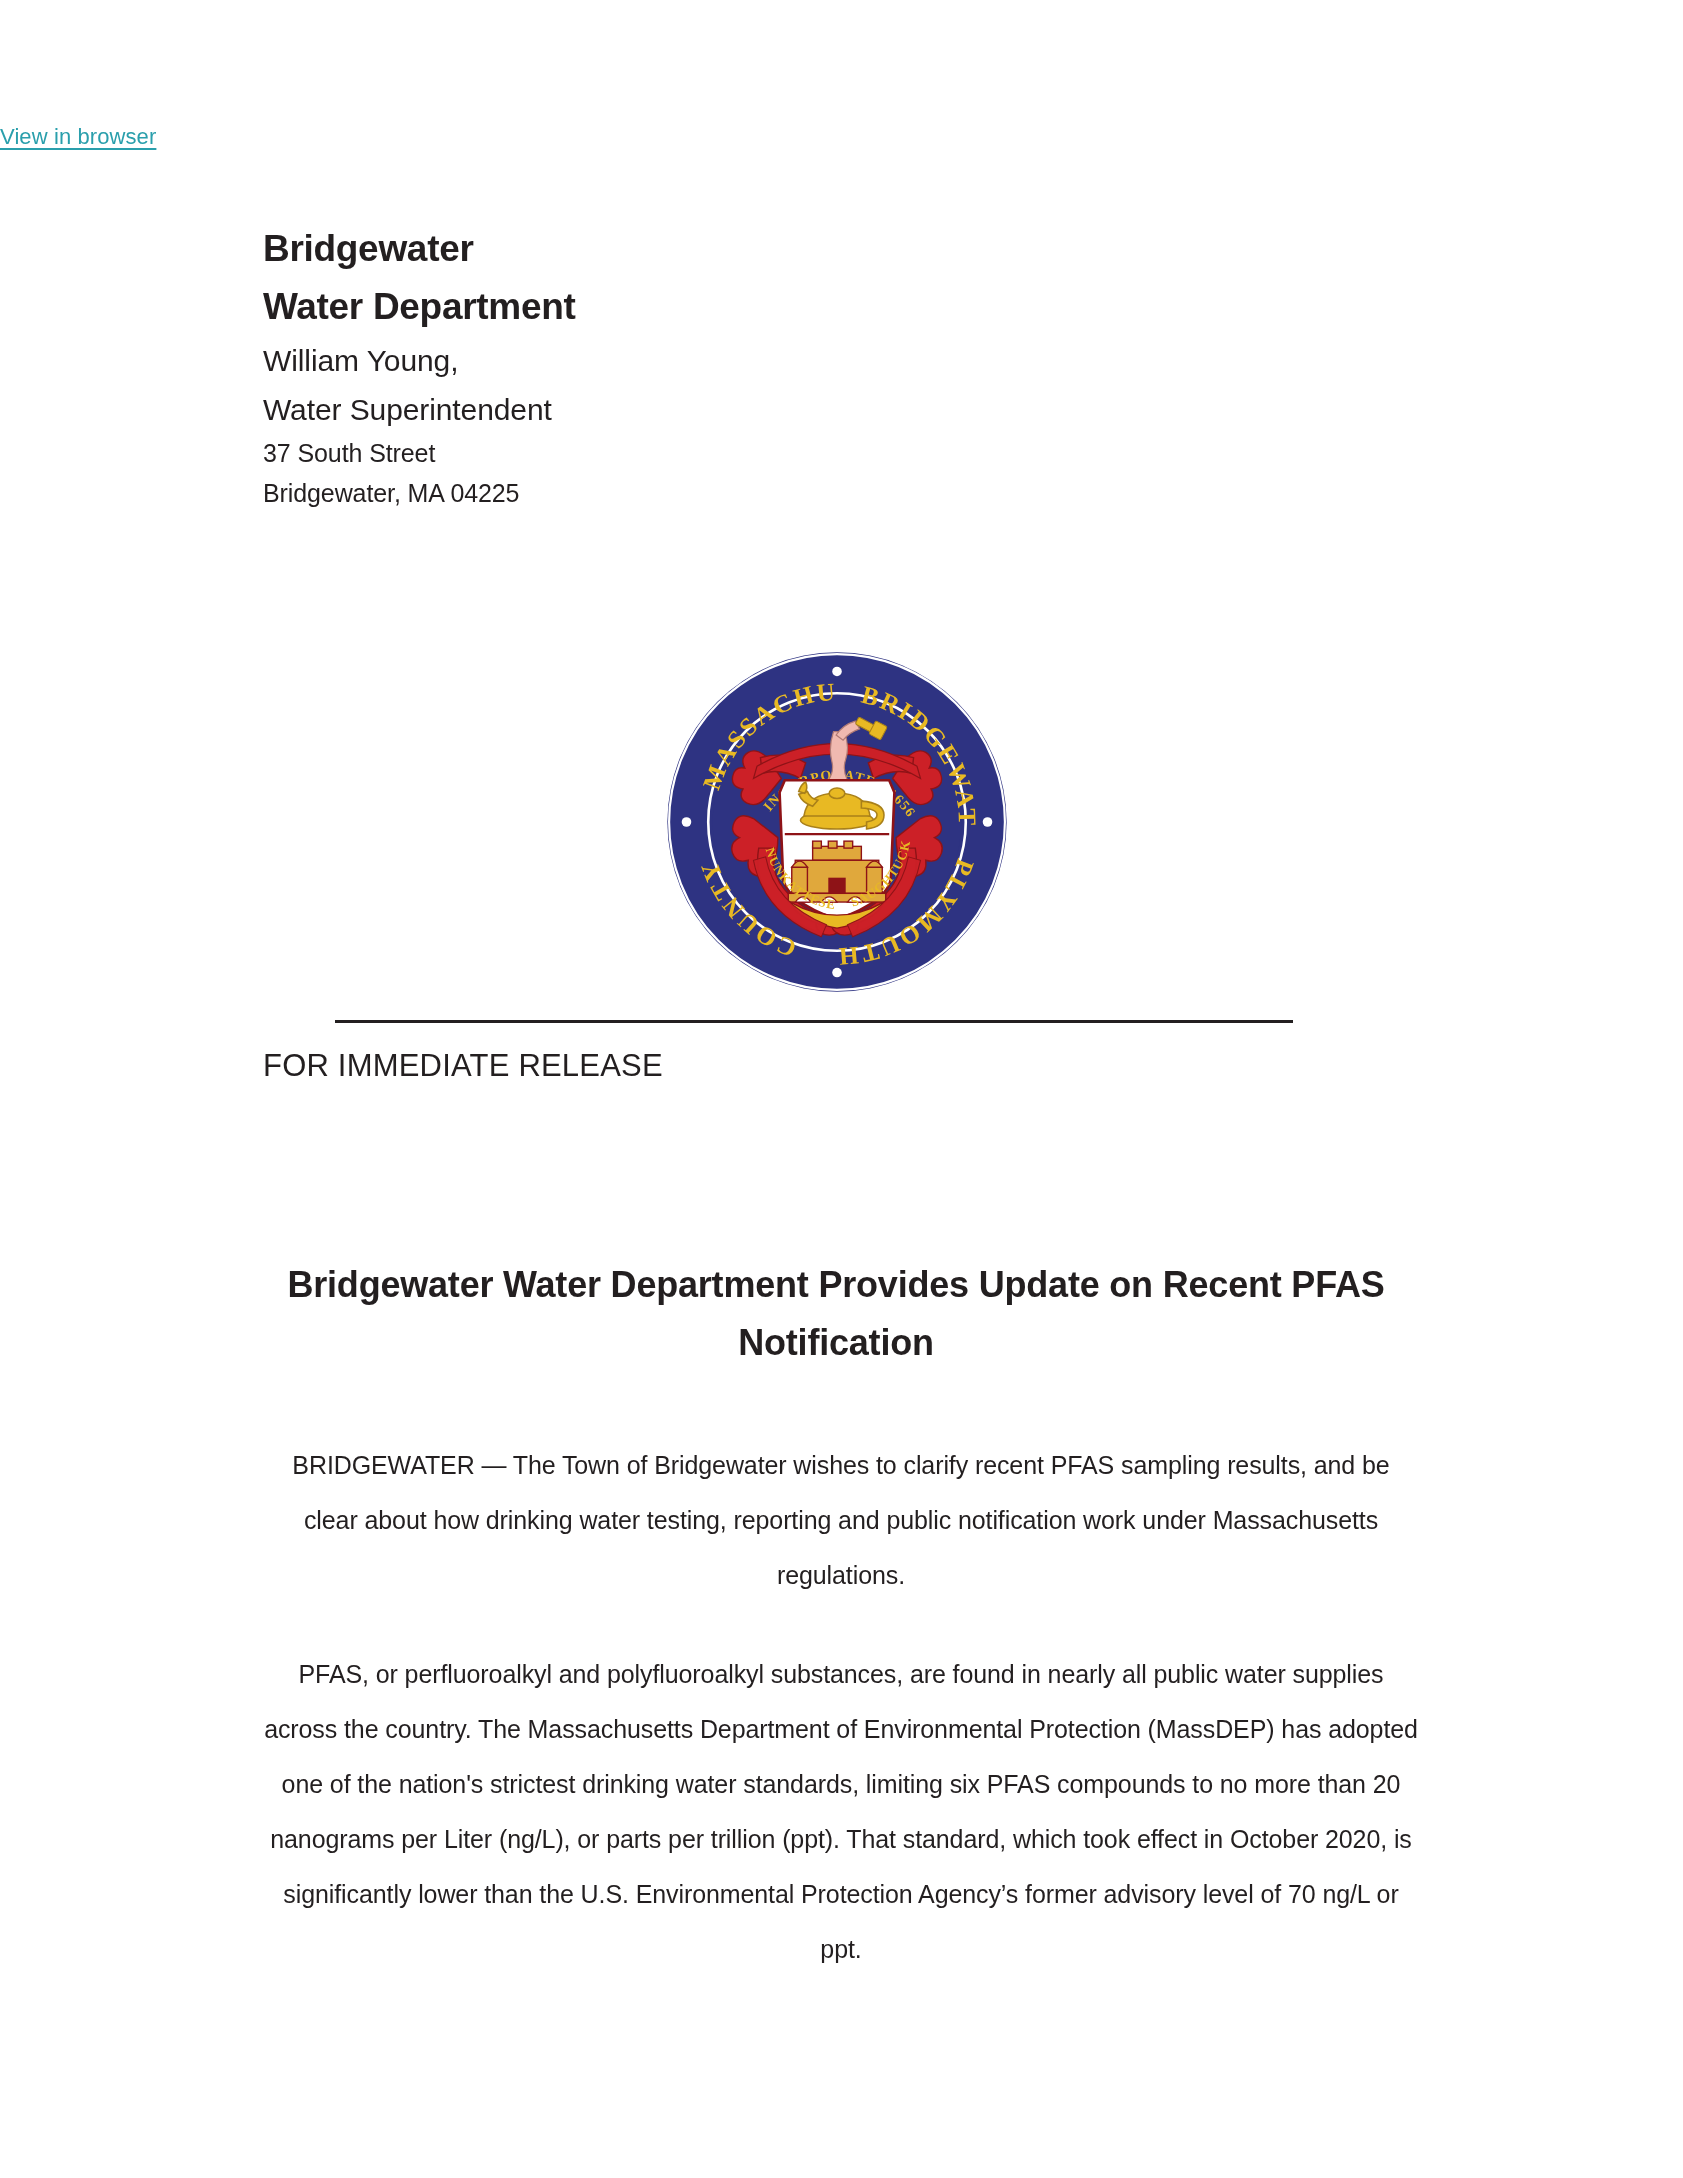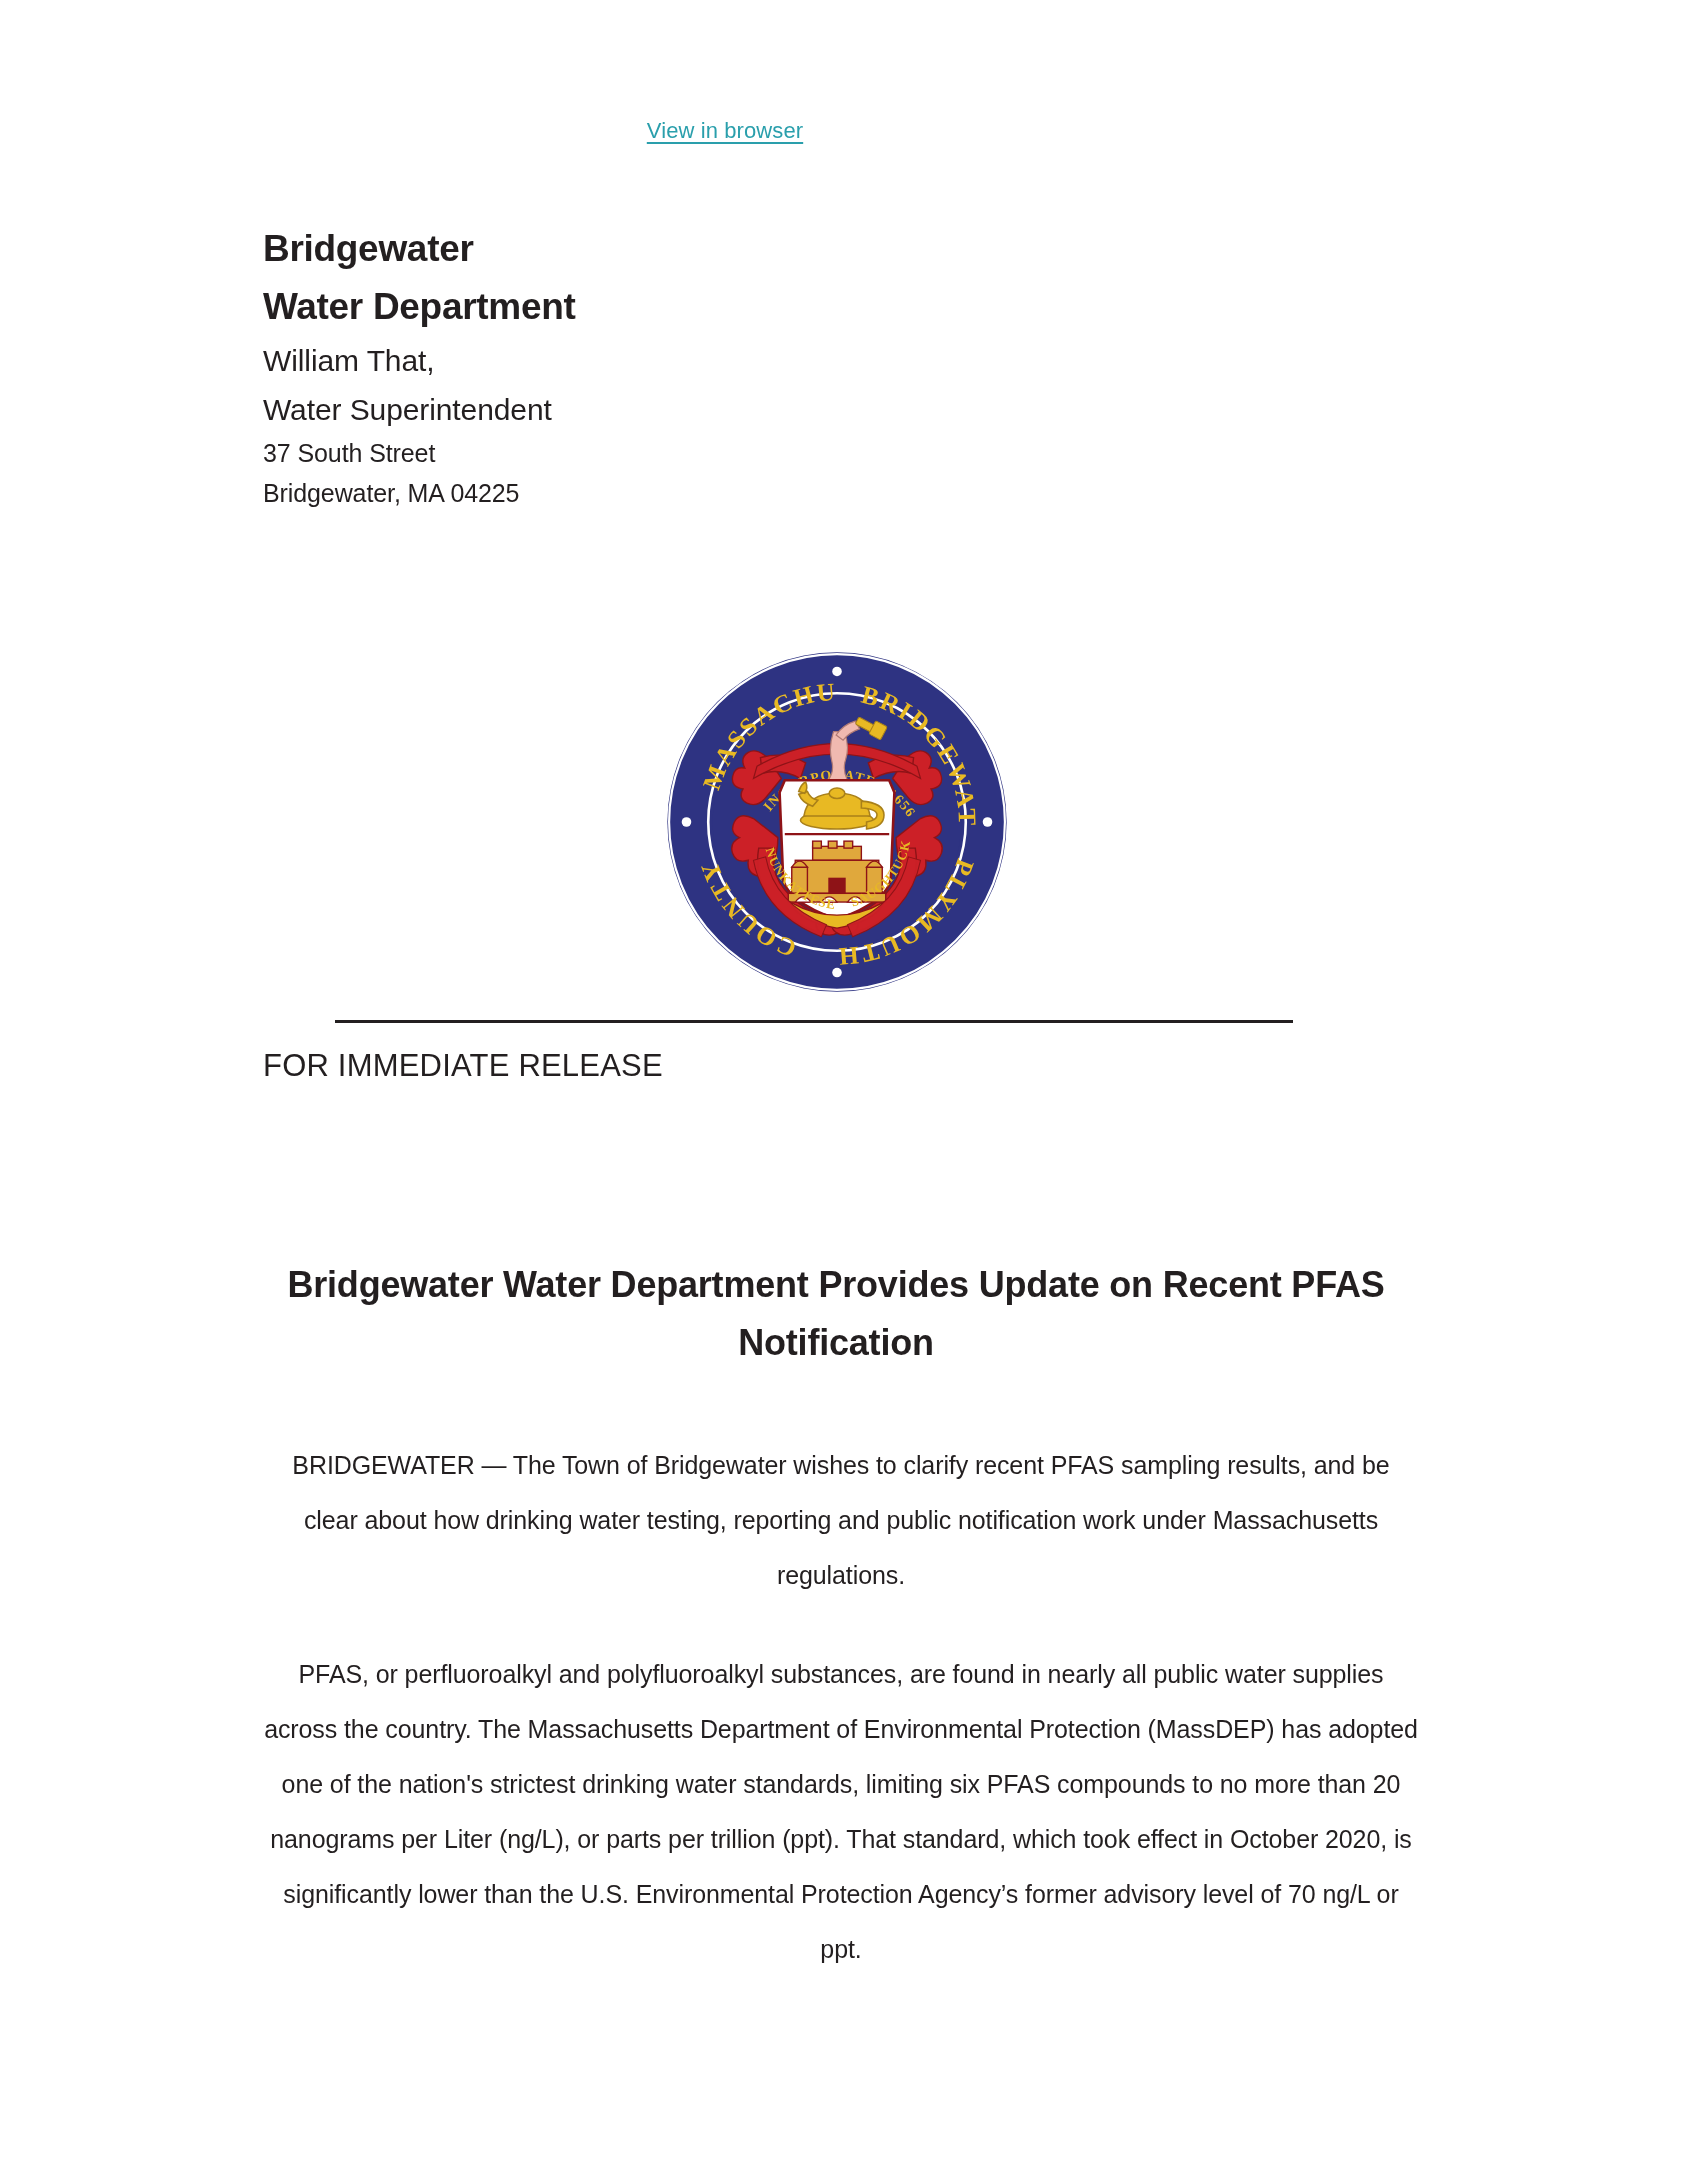--- a/index.html
+++ b/index.html
@@ -20,24 +20,24 @@
     position: relative;
     width: 1683px;
     height: 2178px;
     background: #ffffff;
     box-sizing: border-box;
   }
 
   
   .browser-bar {
     position: absolute;
-    top: 118px;
+    top: 124px;
     left: 0;
     width: 1450px;
-    text-align: center;
+    text-align: left;
   }
   .browser-link {
     font-size: 22px;
     color: #2a9fac;
     text-decoration: underline;
     text-underline-offset: 4px;
     letter-spacing: 0.1px;
     cursor: pointer;
   }
 
@@ -161,21 +161,21 @@
 
 <div class="page">
 
   <div class="browser-bar">
     <span class="browser-link">View in browser</span>
   </div>
 
   <div class="letterhead">
     <p class="lh-title">Bridgewater</p>
     <p class="lh-title">Water Department</p>
-    <p class="lh-sub">William That,</p>
+    <p class="lh-sub">William Young,</p>
     <p class="lh-sub">Water Superintendent</p>
     <p class="lh-addr">37 South Street</p>
     <p class="lh-addr">Bridgewater, MA 04225</p>
   </div>
 
   <div class="seal-wrap">
     <svg class="seal" viewBox="0 0 400 400">
       <defs>
         <path id="arcTL" d="M 60 200 A 140 140 0 0 1 200 60" fill="none"></path>
         <path id="arcTR" d="M 200 60 A 140 140 0 0 1 340 200" fill="none"></path>

